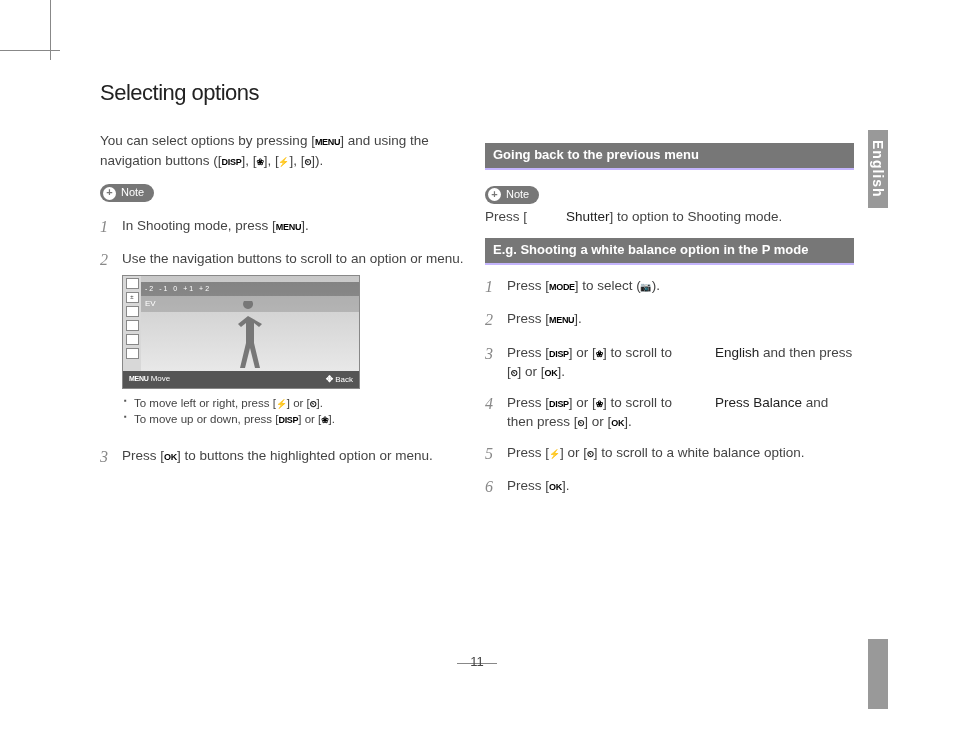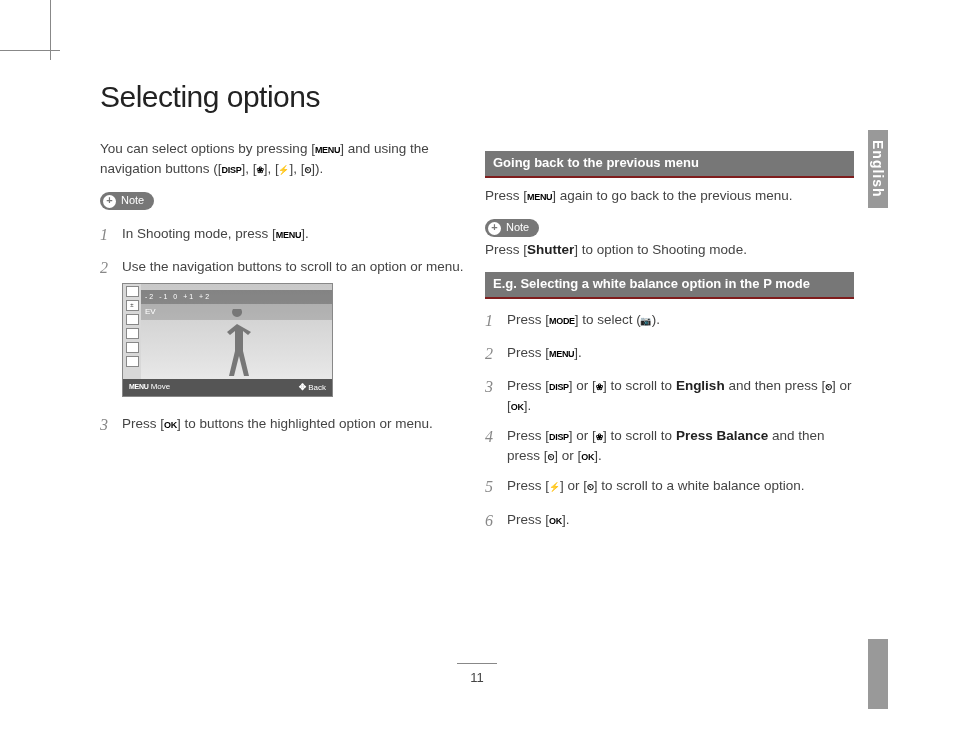--- a/index.html
+++ b/index.html
@@ -35,21 +35,21 @@
   .page-bottom-tab {
     position: absolute;
     right: 66px;
     bottom: 30px;
     width: 20px;
     height: 70px;
     background: #999;
   }
 
   h1.title {
-    font-size: 30px;
+    font-size: 22px;
     font-weight: 400;
     color: #222;
     margin-bottom: 25px;
     letter-spacing: -0.5px;
   }
 
   .columns { display: flex; gap: 16px; }
   .col { flex: 1; font-size: 13.5px; line-height: 1.45; color: #444; }
   .col p { margin-bottom: 6px; }
 
@@ -85,40 +85,40 @@
     margin-right: 5px;
   }
 
   .section-bar {
     background: #777;
     color: #fff;
     font-weight: bold;
     font-size: 13px;
     padding: 4px 8px;
     margin: 12px 0 8px 0;
-    border-bottom: 2px solid #7f1d1d;
+    border-bottom: 2px solid #c4b5fd;
     line-height: 1.3;
   }
 
   ol.steps { list-style: none; padding-left: 0; margin-top: 10px; }
   ol.steps > li {
     display: flex;
     margin-bottom: 10px;
   }
   ol.steps > li .num {
     flex: 0 0 22px;
     font-size: 16px;
     font-style: italic;
     font-family: Georgia, serif;
     color: #888;
   }
   ol.steps > li .body { flex: 1; padding-top: 1px; }
 
   .screenshot {
-    width: 211px;
+    width: 238px;
     border: 1px solid #888;
     margin: 6px 0 6px 0;
     background: #eee;
     font-size: 8px;
     color: #333;
   }
   .screenshot .ss-body { display: flex; }
   .screenshot .ss-side {
     width: 18px;
     background: #d8d8d8;
@@ -172,34 +172,34 @@
     justify-content: space-between;
   }
 
   ul.bullets { list-style: none; padding-left: 2px; margin: 4px 0 8px 0; }
   ul.bullets li { font-size: 11.5px; position: relative; padding-left: 10px; line-height:1.4; }
   ul.bullets li::before { content: "▪"; position: absolute; left: 0; top: 0; font-size: 8px; color: #555; }
 
   .pagenum {
     position: absolute;
     left: 50%;
-    bottom: 54px;
+    bottom: 70px;
     transform: translateX(-50%);
     font-size: 13px;
     color: #444;
   }
   .pagenum-bar {
     position:absolute;
     left:50%;
     bottom:75px;
     transform:translateX(-50%);
     width:40px;height:1px;background:#888;
   }
 
-  b { font-weight: bold; color: #222; }
+  b { font-weight: normal; color: #222; padding-left: 39px; }
 </style>
 </head>
 <body>
 
 <div class="page">
   <div class="crop-h"></div>
   <div class="crop-v"></div>
 
   <div class="sidetab">English</div>
   <div class="page-bottom-tab"></div>
@@ -247,46 +247,51 @@
                     <path fill="#777" d="M20 8 a5 5 0 1 1 0.1 0 M20 15 l-10 8 l3 3 l5 -4 v20 l-6 25 h5 l5 -20 l5 20 h5 l-6 -25 v-20 l5 4 l3 -3 z"></path>
                   </svg>
                 </div>
               </div>
               <div class="ss-foot">
                 <span><span class="icon-inline" style="color:#fff;font-size:7px">MENU</span> <span>Move</span></span>
                 <span><span class="icon-inline" style="color:#fff">✥</span> <span>Back</span></span>
               </div>
             </div>
 
+            <ul class="bullets">
+              <li>
+                <span>To move left or right, press [</span><span class="icon-inline">⚡</span><span>] or [</span><span class="icon-inline">⏲</span><span>].</span>
+              </li>
+              <li>
+                <span>To move up or down, press [</span><span class="icon-inline">DISP</span><span>] or [</span><span class="icon-inline">❀</span><span>].</span>
+              </li>
+            </ul>
           </span>
         </li>
         <li>
           <span class="num">3</span>
           <span class="body">
             <span>Press [</span><span class="icon-inline">OK</span><span>] to buttons the highlighted option or menu.</span>
           </span>
         </li>
       </ol>
     </div>
 
     <div class="col">
       <div class="section-bar">Going back to the previous menu</div>
-      <p>
-        <span>Press [</span><span class="icon-inline">MENU</span><span>] again to go back to the previous menu.</span>
-      </p>
 
       <div class="note-pill">
         <span class="plus">+</span>
         <span>Note</span>
       </div>
       <p>
         <span>Press [</span><b>Shutter</b><span>] to option to Shooting mode.</span>
       </p>
 
-      <div class="section-bar">E.g. Selecting a white balance option in the P mode</div>
+      <div class="section-bar">E.g. Shooting a white balance option in the P mode</div>
 
       <ol class="steps">
         <li>
           <span class="num">1</span>
           <span class="body">
             <span>Press [</span><span class="icon-inline">MODE</span><span>] to select (</span><span class="icon-inline">📷</span><span>).</span>
           </span>
         </li>
         <li>
           <span class="num">2</span>

